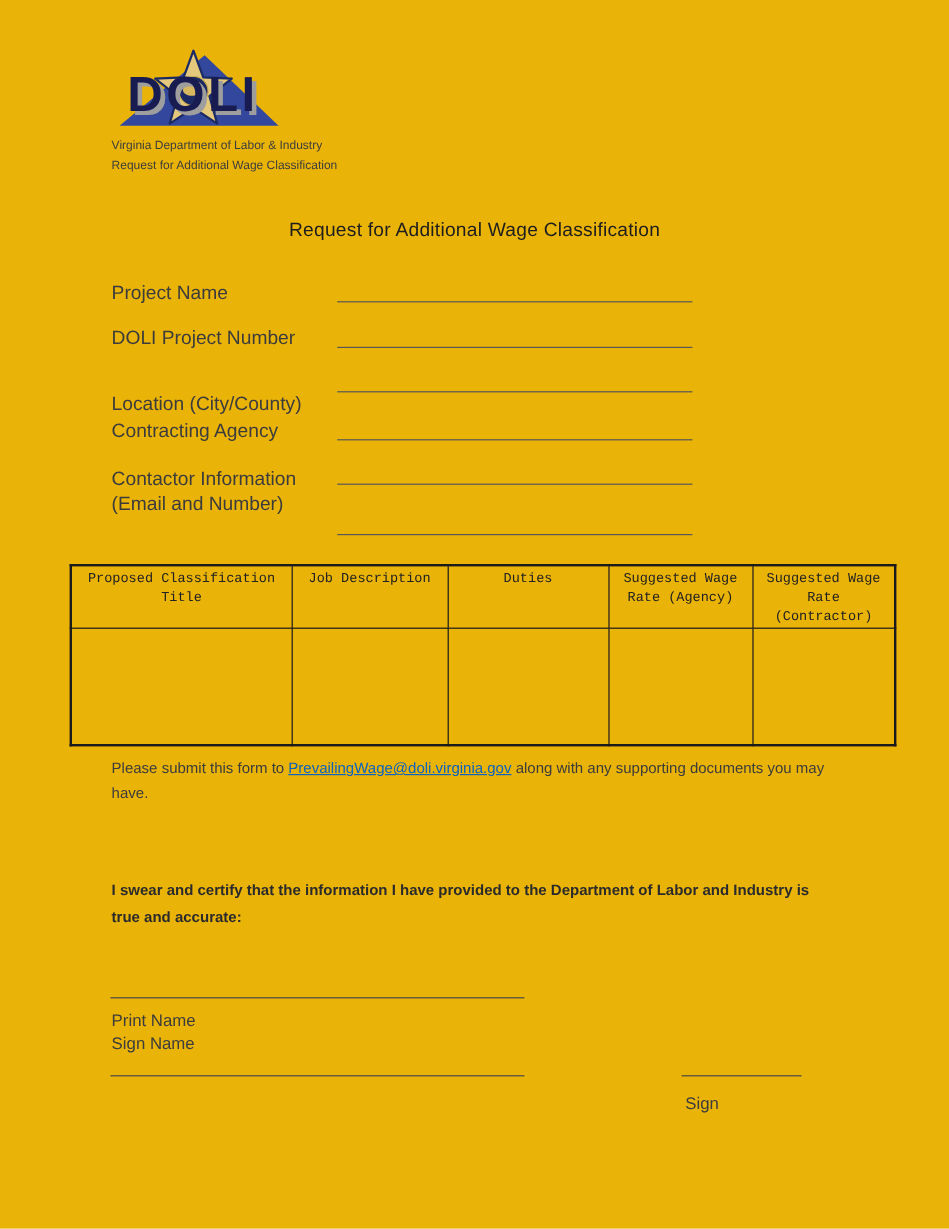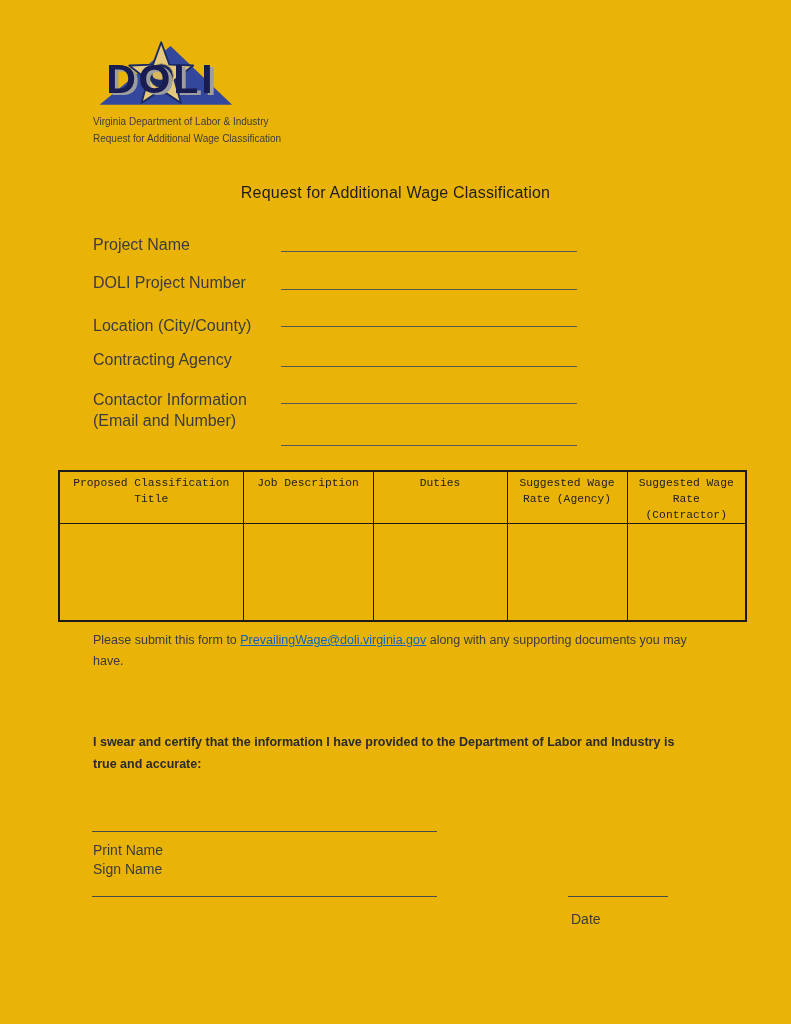--- a/index.html
+++ b/index.html
@@ -77,21 +77,21 @@
 
 
   <div class="form-title">Request for Additional Wage Classification</div>
 
   <div class="flabel" style="top:236px">Project Name</div>
   <div class="wline" style="top:236px;height:15px"></div>
 
   <div class="flabel" style="top:274px">DOLI Project Number</div>
   <div class="wline" style="top:274px;height:15px"></div>
 
-  <div class="flabel" style="top:317px">Location (City/County)</div>
+  <div class="flabel" style="top:329px">Location (City/County)</div>
   <div class="wline" style="top:311px;height:15px"></div>
 
   <div class="flabel" style="top:351px">Contracting Agency</div>
   <div class="wline" style="top:351px;height:15px"></div>
 
   <div class="flabel" style="top:391px">Contactor Information</div>
   <div class="flabel" style="top:412px">(Email and Number)</div>
   <div class="wline" style="top:388px;height:15px"></div>
   <div class="wline" style="top:430px;height:15px"></div>
 
@@ -127,15 +127,15 @@
 
   <div class="certify">I swear and certify that the information I have provided to the Department of Labor and Industry is true and accurate:</div>
 
   <div class="sigline print"></div>
   <div class="siglabel print">Print Name</div>
 
   <div class="sigline sign"></div>
   <div class="siglabel sign">Sign Name</div>
 
   <div class="sigline date"></div>
-  <div class="siglabel date">Date</div>
+  <div class="siglabel date">Sign</div>
 
 </div>
 
 </body></html>

